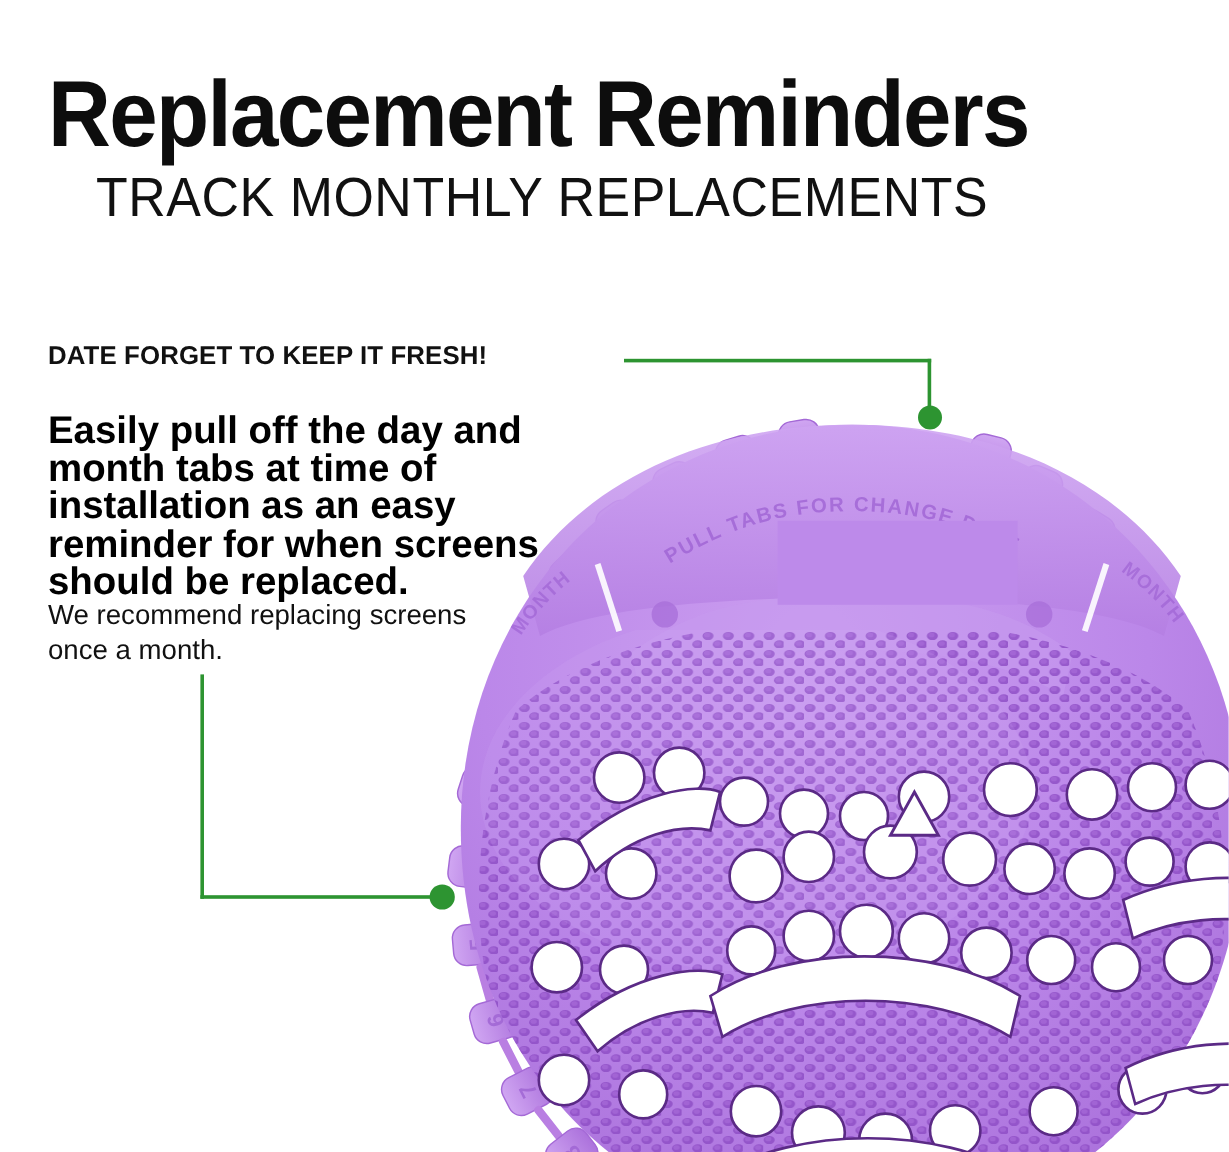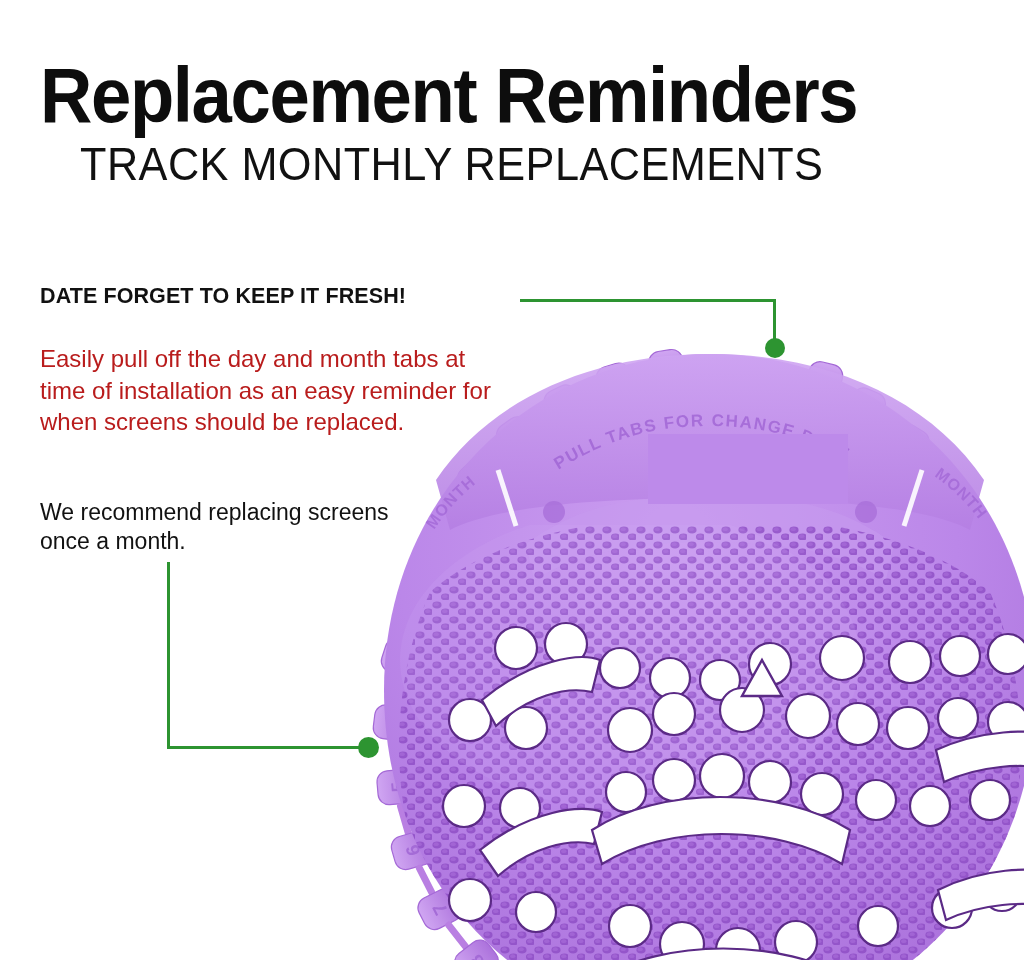--- a/index.html
+++ b/index.html
@@ -28,22 +28,22 @@
   }
 
   
   .callout-head{
     position:absolute;left:40px;top:283px;
     font-size:21.5px;line-height:26px;font-weight:700;
     letter-spacing:.1px;color:#111111;white-space:nowrap;
   }
   .para{
     position:absolute;left:40px;top:343px;width:452px;
-    font-size:24px;line-height:31.5px;font-weight:400;
-    color:#b91c1c;
+    font-size:32px;line-height:31.5px;font-weight:700;
+    color:#000000;
   }
   .callout-head2{
     position:absolute;left:40px;top:498px;width:400px;
     font-size:23px;line-height:29px;font-weight:400;
     color:#111111;
   }
 
   
   .conn{position:absolute;background:#2d9431;}
   .conn-h1{left:520px;top:299px;width:256px;height:3px;}

